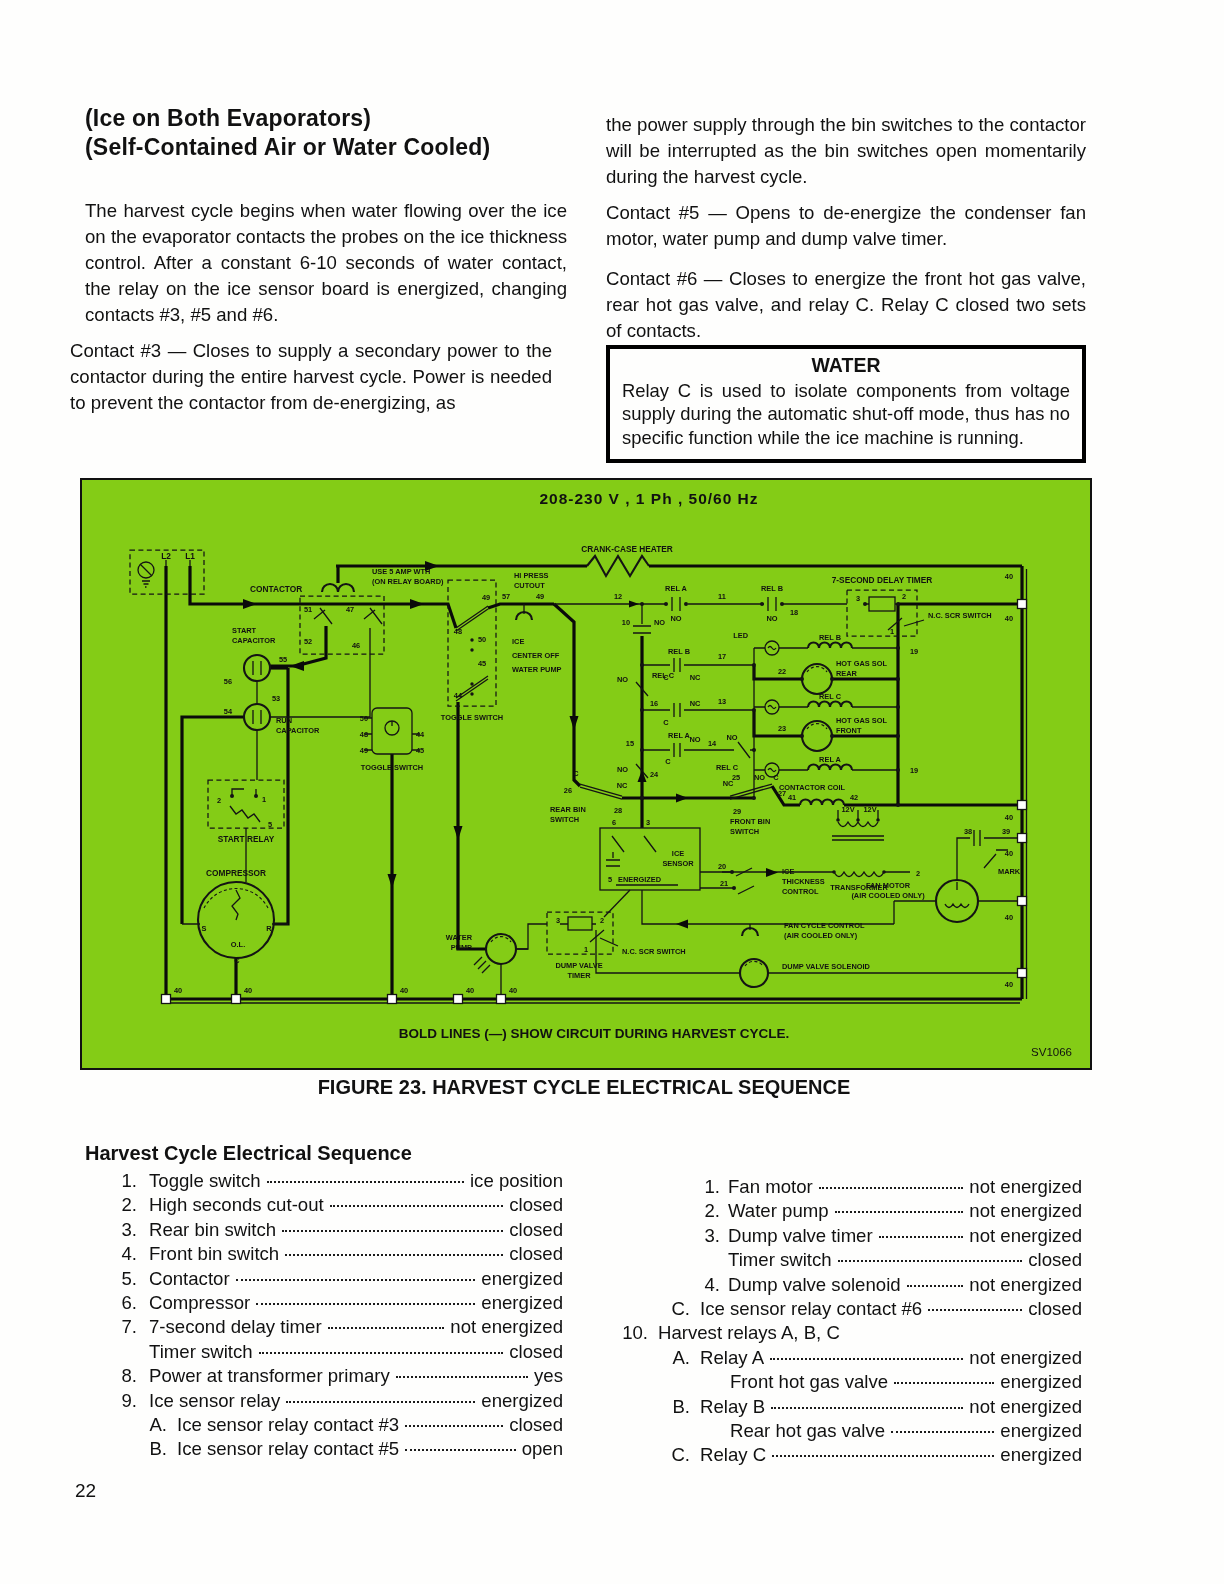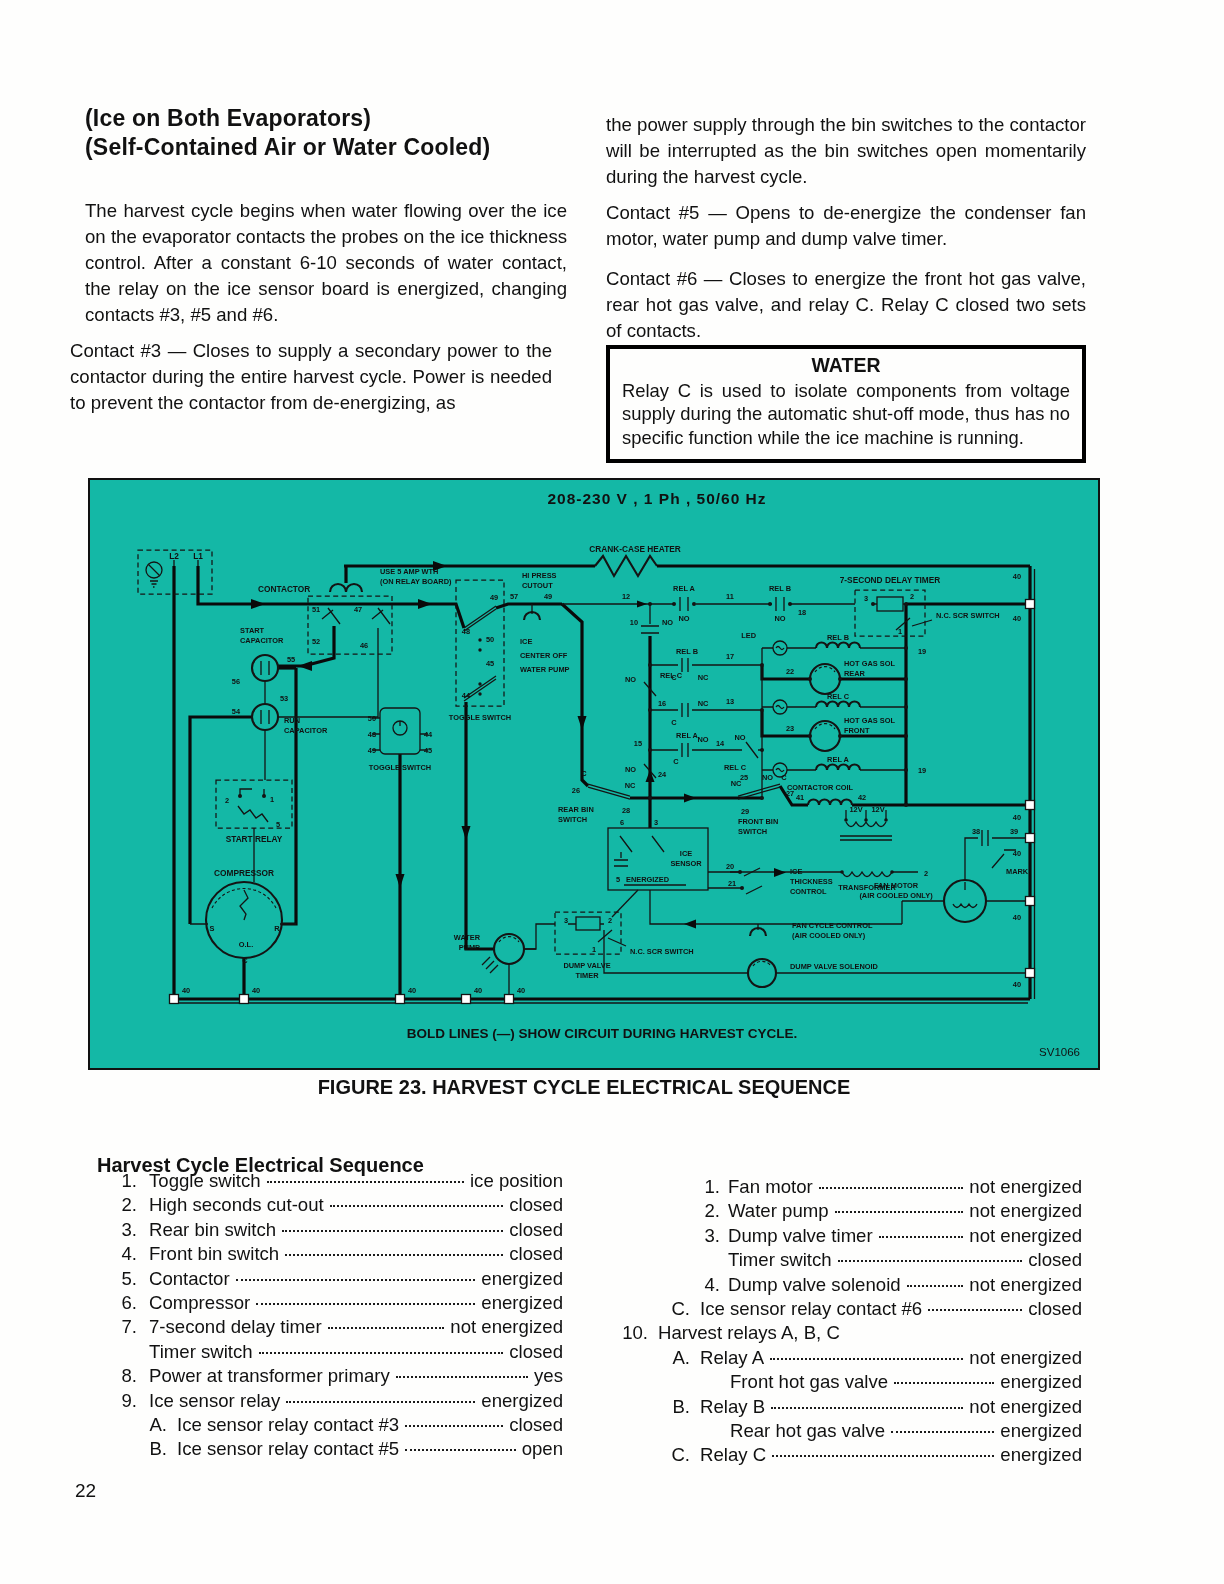--- a/index.html
+++ b/index.html
@@ -9,21 +9,21 @@
   .headings{left:85px;top:104px;width:520px;font-weight:bold;font-size:23px;line-height:29px;letter-spacing:.2px;}
   .para{font-size:18.6px;line-height:26px;text-align:justify;margin:0;}
   .p1l{left:85px;top:198px;width:482px;}
   .p2l{left:70px;top:338px;width:482px;}
   .p1r{left:606px;top:112px;width:480px;}
   .p2r{left:606px;top:200px;width:480px;}
   .p3r{left:606px;top:266px;width:480px;}
   .notebox{left:606px;top:345px;width:448px;border:4px solid #000;padding:5px 12px 10px 12px;}
   .notetitle{text-align:center;font-weight:bold;font-size:19.5px;margin-bottom:2px;}
   .notebody{font-size:18.4px;line-height:23.4px;text-align:justify;}
-  .diagram{left:88px;top:478px;width:1008px;height:588px;border:2.5px solid #111;background:#14b8a6;}
+  .diagram{left:80px;top:478px;width:1008px;height:588px;border:2.5px solid #111;background:#84cc16;}
   .diagram svg{position:absolute;left:0;top:0;width:100%;height:100%;}
   .figcaption{left:80px;top:1076px;width:1008px;text-align:center;font-weight:bold;font-size:20px;}
   .seqhead{left:85px;top:1142px;font-weight:bold;font-size:20px;}
   .col{font-size:18.6px;}
   .lcol{left:103px;top:1170px;width:460px;}
   .rcol{left:612px;top:1176px;width:470px;}
   .row{display:flex;align-items:baseline;height:24.4px;}
   .num{flex:none;text-align:right;}
   .lbl{flex:none;white-space:nowrap;}
   .val{flex:none;white-space:nowrap;}
@@ -434,21 +434,21 @@
     <text class="ts" x="318" y="513">40</text>
     <text class="ts" x="384" y="513">40</text>
     <text class="ts" x="427" y="513">40</text>
     <text class="tb" x="512" y="558" text-anchor="middle">BOLD LINES (—) SHOW CIRCUIT DURING HARVEST CYCLE.</text>
     <text class="tc" x="990" y="576" text-anchor="end">SV1066</text>
   </svg>
   </figure>
 
   <div class="abs figcaption">FIGURE 23. HARVEST CYCLE ELECTRICAL SEQUENCE</div>
 
-  <h3 class="abs seqhead" style="margin:12px;">Harvest Cycle Electrical Sequence</h3>
+  <h3 class="abs seqhead" style="margin:0;">Harvest Cycle Electrical Sequence</h3>
 
   <div class="abs col lcol">
     <div class="row ln">
         <span class="num">1.</span>
         <span class="lbl">Toggle switch</span>
         <span class="dots"></span>
         <span class="val">ice position</span>
       </div>
     <div class="row ln">
         <span class="num">2.</span>

